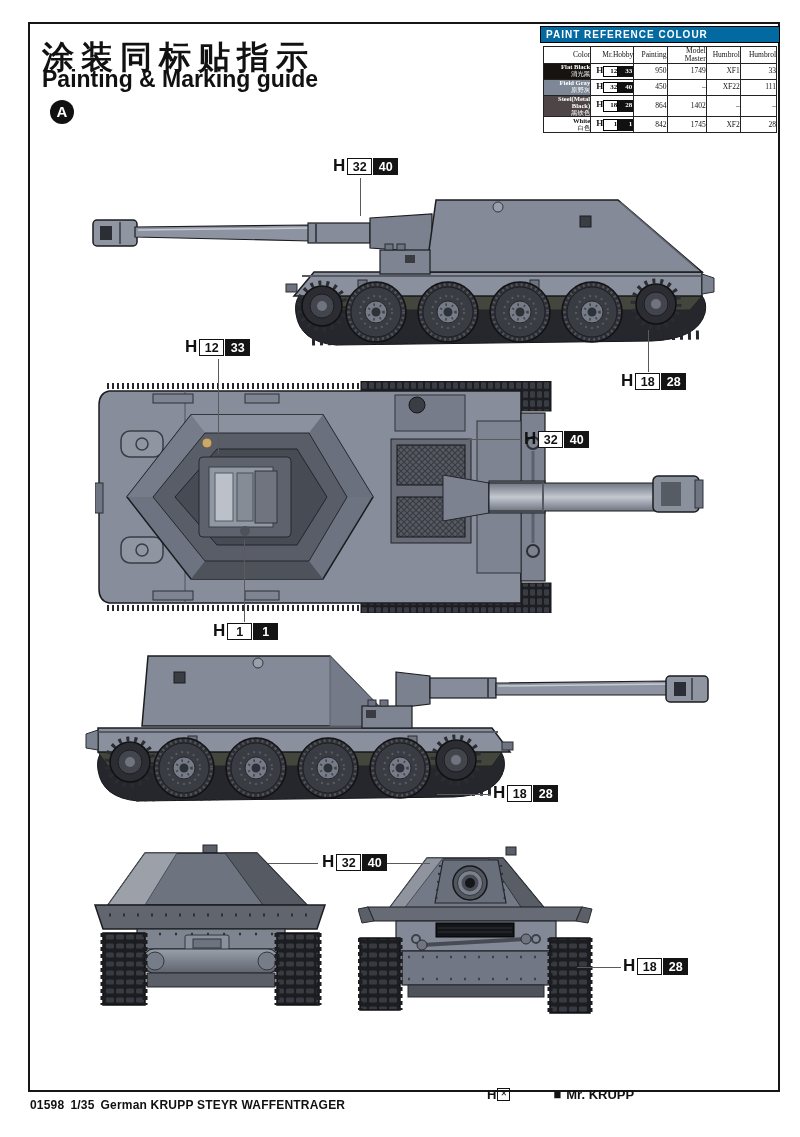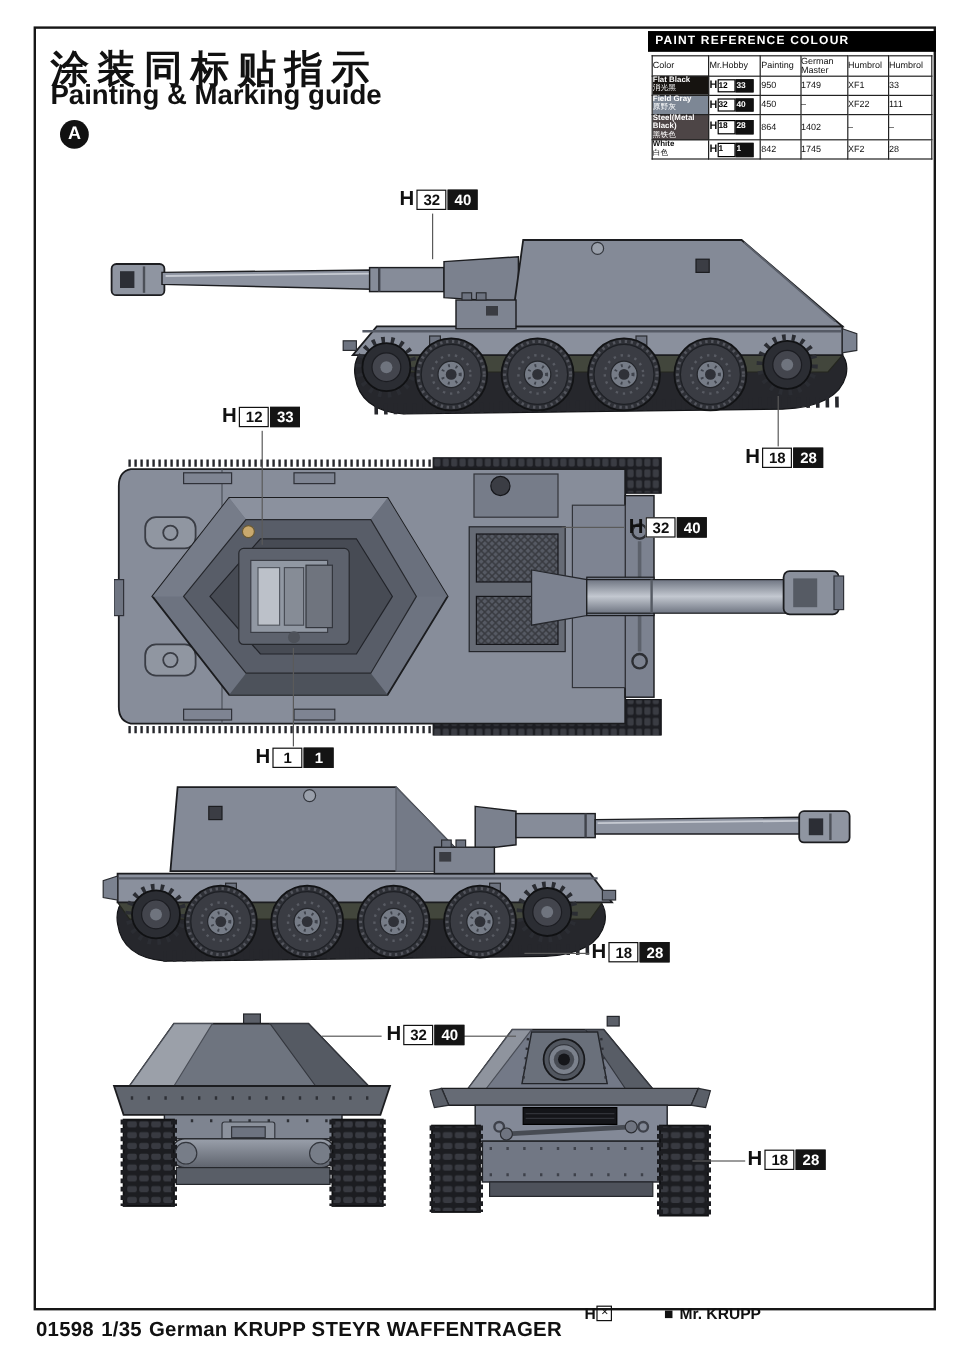--- a/index.html
+++ b/index.html
@@ -5,23 +5,23 @@
   html,body{margin:0;padding:0;background:#ffffff;}
   .page{position:relative;width:800px;height:1137px;background:#ffffff;overflow:hidden;
         font-family:"Liberation Sans","DejaVu Sans",sans-serif;color:#111;}
   .page-border{position:absolute;left:28px;top:22px;width:748px;height:1066px;border:2px solid #161616;}
   .title-cn{position:absolute;left:42px;top:36px;font-size:32px;font-weight:bold;letter-spacing:7px;}
   .title-en{position:absolute;left:42px;top:66px;font-size:23px;font-weight:bold;}
   .marker-a{position:absolute;left:50px;top:100px;width:24px;height:24px;background:#111;color:#fff;
             border-radius:50%;text-align:center;line-height:24px;font-size:15px;font-weight:bold;}
   
   .ptable-wrap{position:absolute;left:540px;top:26px;width:240px;}
-  .ptable-title{background:#000000;color:#fff;font-size:10px;font-weight:bold;letter-spacing:1px;
+  .ptable-title{background:#0369a1;color:#fff;font-size:10px;font-weight:bold;letter-spacing:1px;
                 padding:2px 5px;border:1px solid #000;}
-  .ptable{border-collapse:collapse;width:234px;margin:3px auto 0;text-align:left;}
+  .ptable{border-collapse:collapse;width:234px;margin:3px auto 0;text-align:right;font-family:Liberation Serif, serif;}
   .ptable th,.ptable td{border:1px solid #222;padding:0;height:15px;line-height:1.05;}
   .ptable th{font-weight:normal;font-size:7.5px;}
   .ptable td{font-size:7.5px;}
   .c-color{width:46px}.c-mh{width:42px}.c-va{width:32px}.c-mm{width:38px}.c-ta{width:33px}.c-hu{width:35px}
   .nm{font-size:6.6px;font-weight:bold;}
   .nm-cn{font-size:6.4px;}
   .mh-h{font-size:9px;font-weight:bold;}
   .mchip{display:inline-block;width:13px;height:9.5px;line-height:9.5px;font-size:7px;font-weight:bold;
          vertical-align:middle;}
   .mchip-w{background:#fff;border:1px solid #000;color:#000;}
@@ -34,42 +34,42 @@
   .chip-w{background:#fff;border:1.8px solid #111;color:#111;}
   .chip-b{background:#141414;color:#fff;border:1.8px solid #141414;margin-left:1px;}
   .leader{position:absolute;background:#5a5a5a;}
   .view{position:absolute;}
   
   .legend{position:absolute;left:487px;top:1087px;display:flex;align-items:center;font-weight:bold;font-size:13px;}
   .lg-h{font-size:13px;}
   .lg-box{display:inline-block;width:11px;height:11px;border:1.5px solid #111;font-size:8px;line-height:10px;
           text-align:center;margin:0 5px 0 1px;}
   .lg-sq{margin:0 5px 0 38px;font-size:13px;}
-  .footer{position:absolute;left:30px;top:1098px;font-size:17px;font-weight:bold;letter-spacing:0.2px;}
+  .footer{position:absolute;left:30px;top:1098px;font-size:12px;font-weight:bold;letter-spacing:0.2px;}
   .footer span{margin-right:6px;}
 </style>
 </head>
 <body>
 
 <div class="page">
   <div class="page-border"></div>
 
   <div class="title-cn">涂装同标贴指示</div>
   <div class="title-en">Painting &amp; Marking guide</div>
   <div class="marker-a">A</div>
 
   <div class="ptable-wrap">
     <div class="ptable-title">PAINT  REFERENCE COLOUR</div>
     <table class="ptable">
       <thead>
         <tr>
           <th class="c-color">Color</th>
           <th class="c-mh">Mr.Hobby</th>
           <th class="c-va">Painting</th>
-          <th class="c-mm">German Master</th>
+          <th class="c-mm">Model Master</th>
           <th class="c-ta">Humbrol</th>
           <th class="c-hu">Humbrol</th>
         </tr>
       </thead>
       <tbody>
         <tr>
           <td style="background:#161310;color:#ffffff">
             <div class="nm">Flat Black</div>
             <div class="nm-cn">消光黑</div>
           </td>

